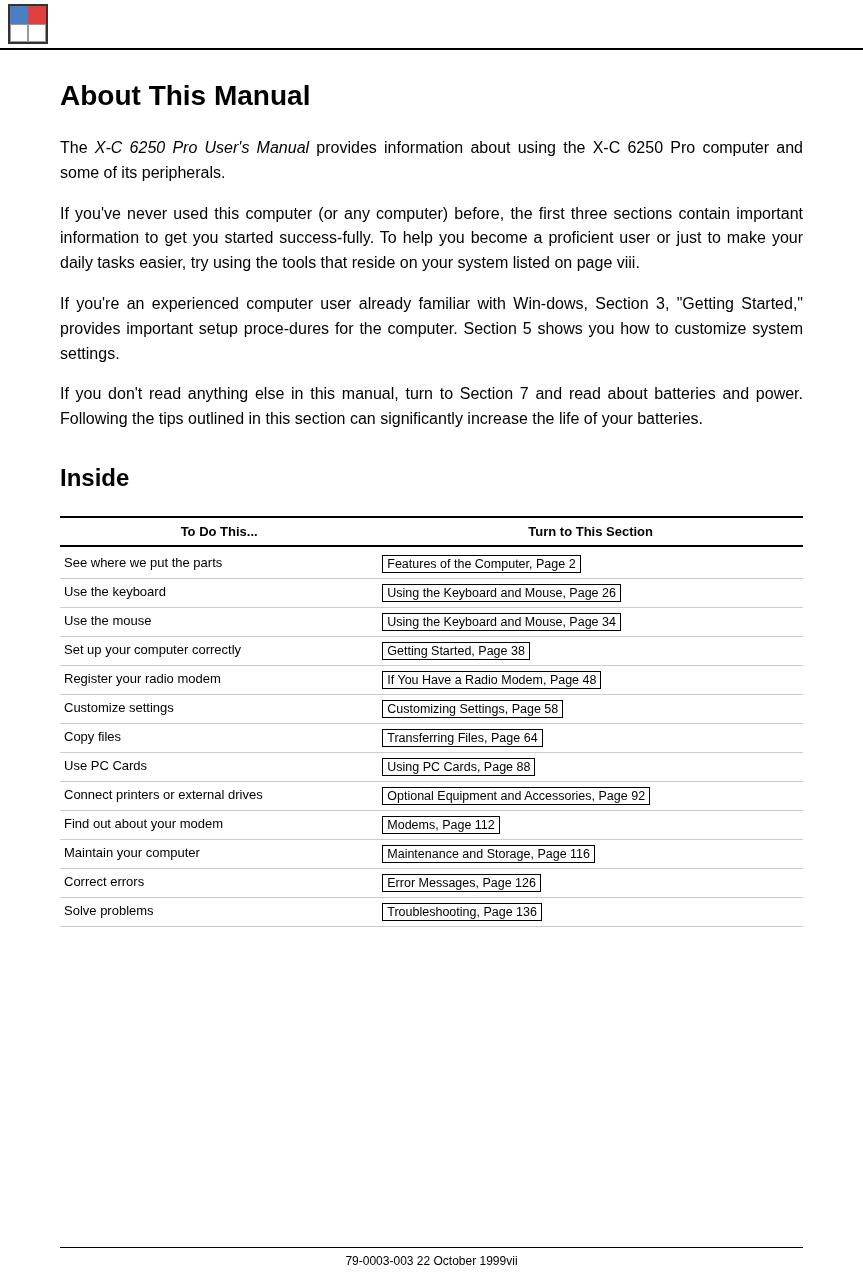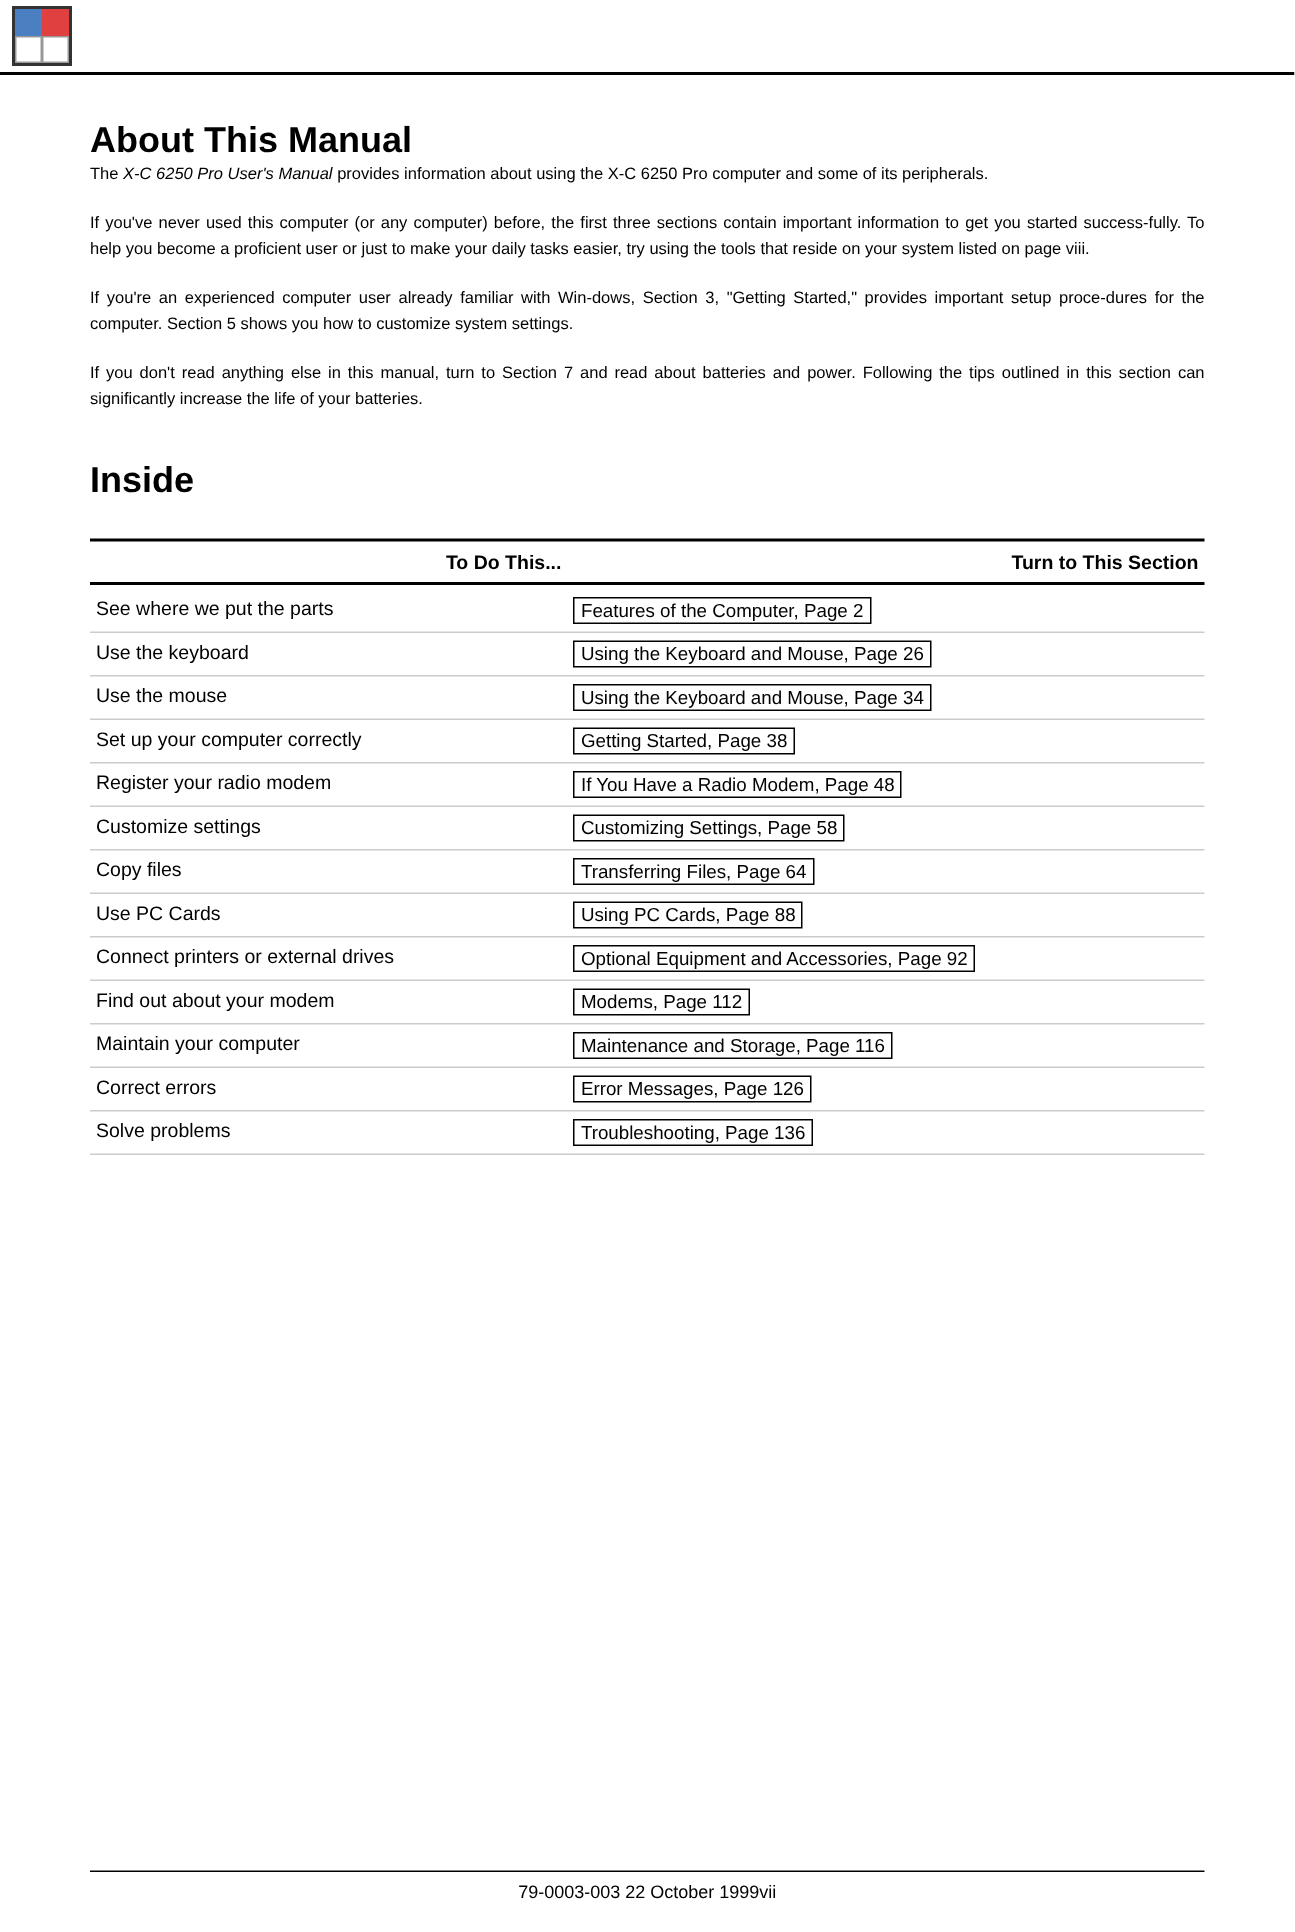--- a/index.html
+++ b/index.html
@@ -35,28 +35,29 @@
     .index-icon .cell-bl { background: #fff; border: 1px solid #999; }
     .index-icon .cell-br { background: #fff; border: 1px solid #999; }
 
     
     .main-content {
       padding: 30px 60px 40px 60px;
     }
 
     
     .page-title {
-      font-size: 24px;
+      font-size: 28px;
       font-weight: bold;
+      margin-bottom: 24px;
       font-family: Arial, Helvetica, sans-serif;
     }
 
     
     .body-text {
-      font-size: 11px;
+      font-size: 16px;
       line-height: 1.55;
       margin-bottom: 16px;
       text-align: justify;
     }
     .italic-title {
       font-style: italic;
     }
 
     
     .inside-title {
@@ -70,21 +71,21 @@
     .inside-table {
       width: 100%;
       border-collapse: collapse;
       font-size: 13px;
     }
     .inside-table thead tr {
       border-top: 2px solid #000;
       border-bottom: 2px solid #000;
     }
     .inside-table thead th {
-      text-align: right;
+      text-align: center;
       font-weight: bold;
       padding: 6px 4px;
       font-size: 13px;
     }
     .inside-table tbody tr {
       border-bottom: 1px solid #ccc;
       margin-top: 16px;
     }
     .inside-table tbody td {
       padding: 5px 4px;

